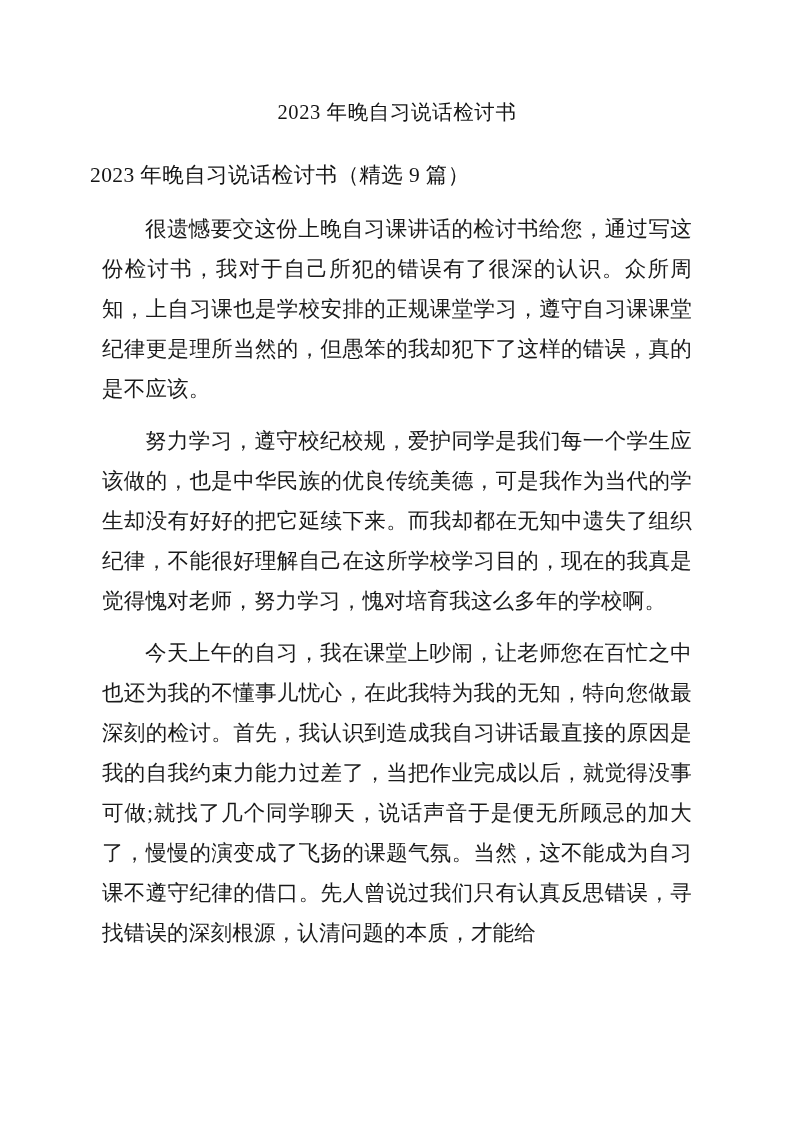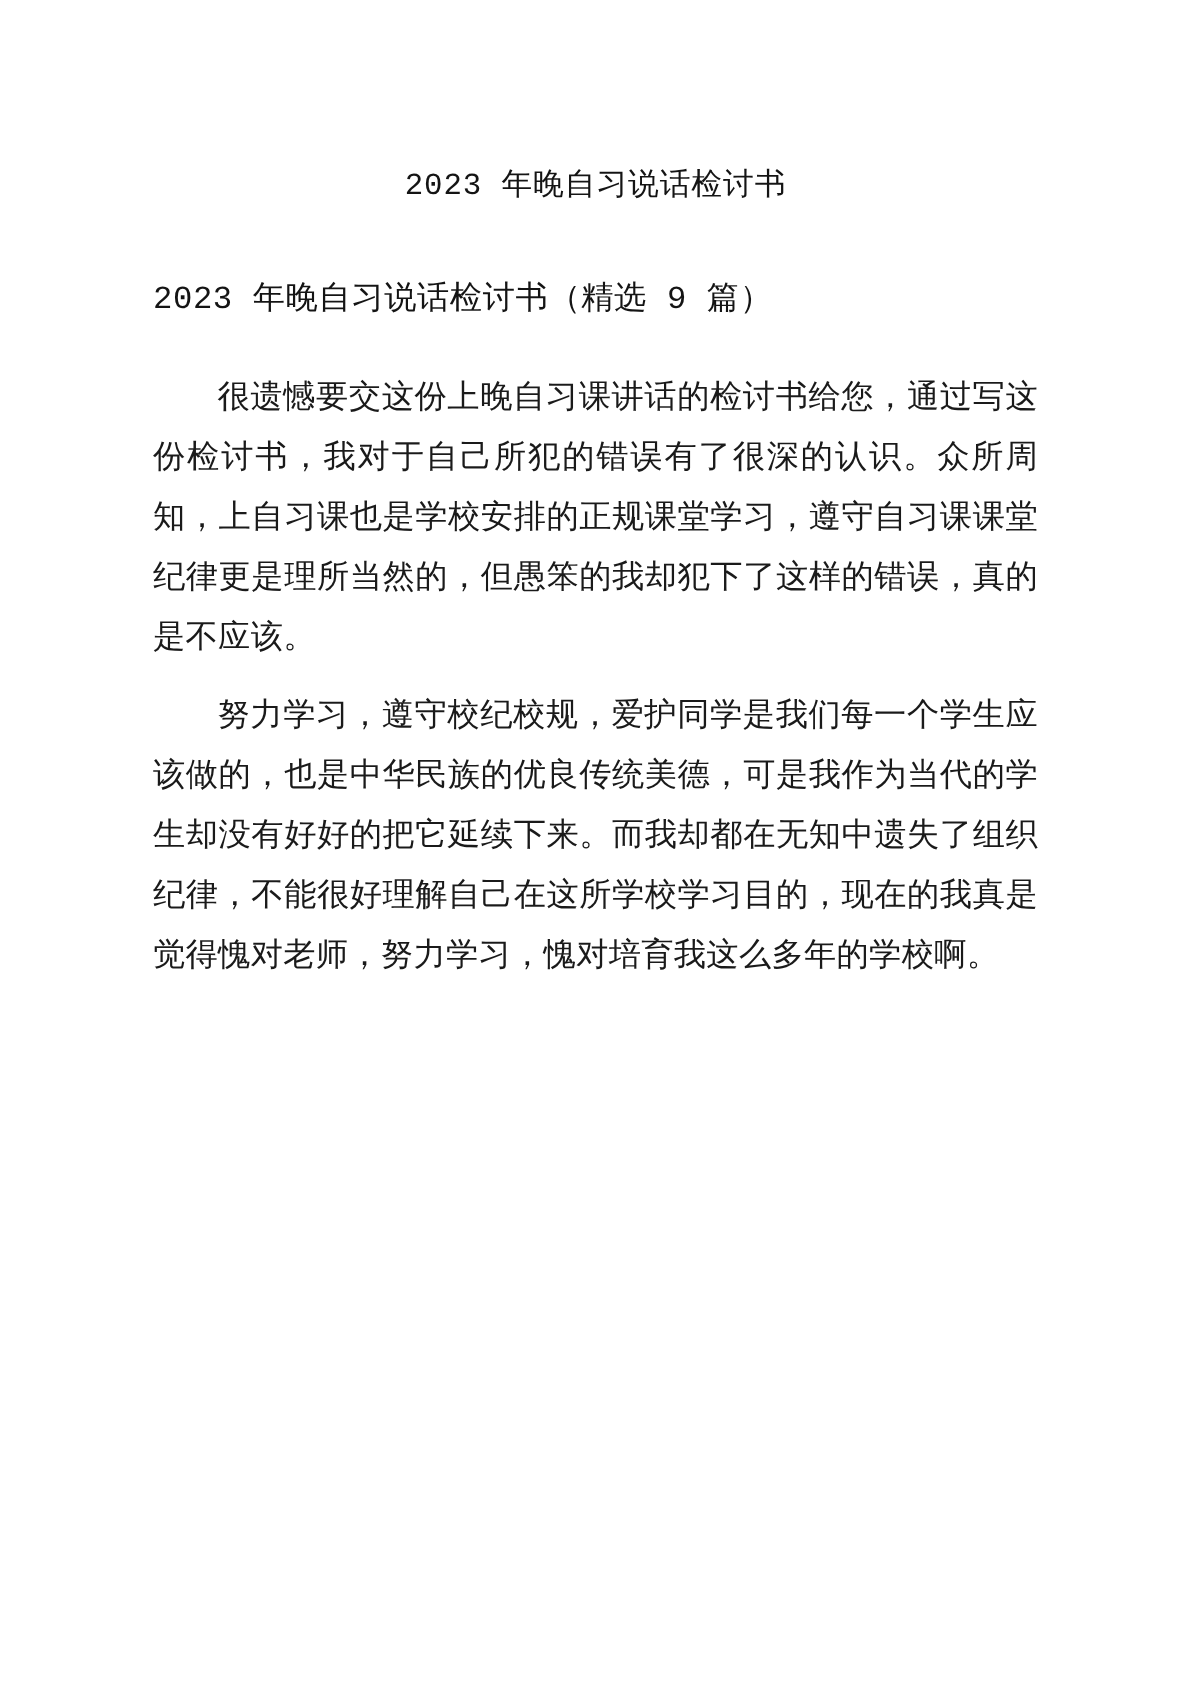--- a/index.html
+++ b/index.html
@@ -21,23 +21,22 @@
     width: 793px;
     height: 1122px;
     background: #ffffff;
     box-sizing: border-box;
   }
 
   
   #content {
     position: absolute;
     left: 90px;
-    top: 108px;
+    top: 95px;
     width: 614px;
-    font-family: Liberation Mono, monospace;
   }
 
   .doc-title {
     text-align: center;
     font-size: 20.5px;
     line-height: 34px;
     letter-spacing: 0.6px;
     font-weight: 400;
     color: #141414;
     margin: 0 0 0 0;
@@ -46,21 +45,21 @@
 
   .spacer-after-title { height: 25px; }
 
   .heading-line {
     text-align: left;
     font-size: 21.5px;
     line-height: 42px;
     letter-spacing: 0.4px;
     font-weight: 400;
     color: #141414;
-    margin: 12px;
+    margin: 0;
     white-space: pre;
   }
 
   .spacer-between-headings { height: 1px; }
 
   .body-para {
     text-align: justify;
     text-align-last: left;
     text-justify: inter-character;
     font-size: 21.5px;
@@ -86,16 +85,17 @@
 
     <div class="heading-line">2023 年晚自习说话检讨书（精选 9 篇）</div>
 
     <div class="spacer-between-headings"></div>
 
 
     <p class="body-para">很遗憾要交这份上晚自习课讲话的检讨书给您，通过写这份检讨书，我对于自己所犯的错误有了很深的认识。众所周知，上自习课也是学校安排的正规课堂学习，遵守自习课课堂纪律更是理所当然的，但愚笨的我却犯下了这样的错误，真的是不应该。</p>
 
     <p class="body-para">努力学习，遵守校纪校规，爱护同学是我们每一个学生应该做的，也是中华民族的优良传统美德，可是我作为当代的学生却没有好好的把它延续下来。而我却都在无知中遗失了组织纪律，不能很好理解自己在这所学校学习目的，现在的我真是觉得愧对老师，努力学习，愧对培育我这么多年的学校啊。</p>
 
+    <p class="body-para">今天上午的自习，我在课堂上吵闹，让老师您在百忙之中也还为我的不懂事儿忧心，在此我特为我的无知，特向您做最深刻的检讨。首先，我认识到造成我自习讲话最直接的原因是我的自我约束力能力过差了，当把作业完成以后，就觉得没事可做;就找了几个同学聊天，说话声音于是便无所顾忌的加大了，慢慢的演变成了飞扬的课题气氛。当然，这不能成为自习课不遵守纪律的借口。先人曾说过我们只有认真反思错误，寻找错误的深刻根源，认清问题的本质，才能给</p>
 
   </div>
 
 </div>
 
 </body></html>

